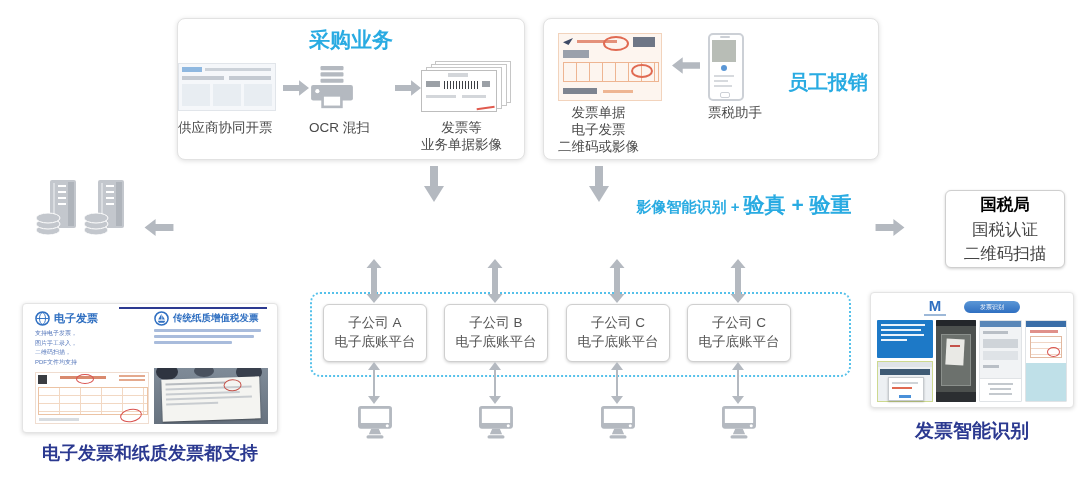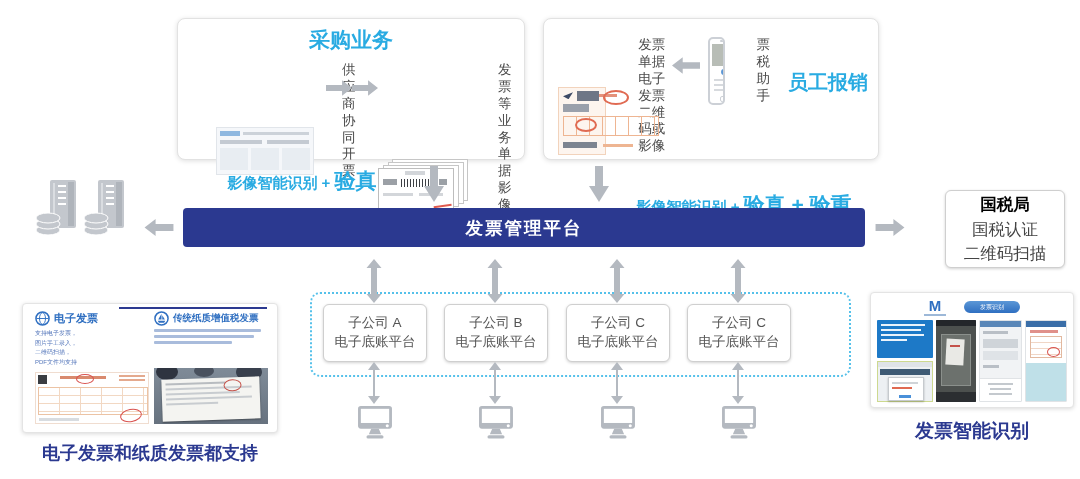--- a/index.html
+++ b/index.html
@@ -8,21 +8,21 @@
     font-family:"Liberation Sans","DejaVu Sans",sans-serif;overflow:hidden;
   }
   .abs{position:absolute;}
   
   .card{
     position:absolute;background:#fff;border:1px solid #e2e2e2;border-radius:8px;
     box-shadow:0 1px 5px rgba(0,0,0,.13);
   }
   .card-title{color:#29abe2;font-weight:bold;font-size:21px;text-align:center;}
   .flow-row{display:flex;align-items:flex-start;justify-content:center;}
-  .flow-item{display:flex;flex-direction:row;align-items:flex-end;gap:28px;}
+  .flow-item{display:flex;flex-direction:column;align-items:flex-start;}
   .thumb-zone{height:58px;display:flex;align-items:center;justify-content:center;}
   .flow-label{font-size:13.5px;color:#4a4a4a;text-align:center;line-height:1.25;margin-top:4px;}
   .h-arrow{flex:0 0 auto;}
   
   .platform-bar{
     position:absolute;left:183px;top:208px;width:682px;height:39px;background:#2b3990;
     border-radius:4px;display:flex;align-items:center;justify-content:center;
     color:#fff;font-size:17.5px;font-weight:bold;letter-spacing:2px;
   }
   
@@ -85,20 +85,33 @@
             <div style="position:absolute;left:65px;top:20px;width:28px;height:22px;background:#e8edf2;"></div>
           </div>
         </div>
         <div class="flow-label">供应商协同开票</div>
       </div>
 
       <svg class="h-arrow" width="26" height="16" viewBox="0 0 34 20" style="margin-top:22px;">
           <path d="M0 6 H21 V0 L34 10 L21 20 V14 H0 Z" fill="#b4b9c0"></path>
         </svg>
 
+      <div class="flow-item" style="width:90px;">
+        <div class="thumb-zone">
+          <svg width="46" height="44" viewBox="0 0 44 42">
+            <rect x="11" y="1" width="22" height="4" rx="1" fill="#b4b9c0"></rect>
+            <rect x="11" y="7" width="22" height="4" rx="1" fill="#b4b9c0"></rect>
+            <rect x="11" y="13" width="22" height="4" rx="1" fill="#b4b9c0"></rect>
+            <rect x="2" y="19" width="40" height="15" rx="2" fill="#b4b9c0"></rect>
+            <circle cx="8" cy="25" r="2" fill="#fff"></circle>
+            <rect x="13" y="29" width="18" height="11" fill="#fff" stroke="#b4b9c0" stroke-width="2.5"></rect>
+          </svg>
+        </div>
+        <div class="flow-label">OCR 混扫</div>
+      </div>
 
       <svg class="h-arrow" width="26" height="16" viewBox="0 0 34 20" style="margin-top:22px;">
           <path d="M0 6 H21 V0 L34 10 L21 20 V14 H0 Z" fill="#b4b9c0"></path>
         </svg>
 
       <div class="flow-item" style="width:108px;">
         <div class="thumb-zone">
           <div style="position:relative;width:92px;height:52px;">
             <div style="position:absolute;left:14px;top:0;width:74px;height:40px;background:#fff;border:1px solid #c6c6c6;"></div>
             <div style="position:absolute;left:10px;top:3px;width:74px;height:40px;background:#fff;border:1px solid #c6c6c6;"></div>
@@ -165,30 +178,24 @@
     </div>
   </div>
 
   <svg class="abs" style="left:424px;top:166px;" width="20" height="36" viewBox="0 0 20 36">
       <path d="M6 0 H14 V20 H20 L10 36 L0 20 H6 Z" fill="#b4b9c0"></path>
     </svg>
   <svg class="abs" style="left:589px;top:166px;" width="20" height="36" viewBox="0 0 20 36">
       <path d="M6 0 H14 V20 H20 L10 36 L0 20 H6 Z" fill="#b4b9c0"></path>
     </svg>
 
-  <div class="cyan-label" style="left:182px;top:167px;width:240px;">
-    <span class="small">影像智能识别 + </span><span class="big">验真</span>
-  </div>
   <div class="cyan-label" style="left:618px;top:167px;width:252px;margin-top:24px;">
     <span class="small">影像智能识别 + </span><span class="big">验真 + 验重</span>
   </div>
 
-  <div class="platform-bar">
-    <span>发票管理平台</span>
-  </div>
 
   <svg class="abs" style="left:144px;top:219px;" width="30" height="17" viewBox="0 0 34 20">
       <path d="M34 6 H13 V0 L0 10 L13 20 V14 H34 Z" fill="#b4b9c0"></path>
     </svg>
   <svg class="abs" style="left:875px;top:219px;" width="30" height="17" viewBox="0 0 34 20">
       <path d="M0 6 H21 V0 L34 10 L21 20 V14 H0 Z" fill="#b4b9c0"></path>
     </svg>
 
   <svg class="abs" style="left:36px;top:180px;" width="96" height="58" viewBox="0 0 96 58">
 

